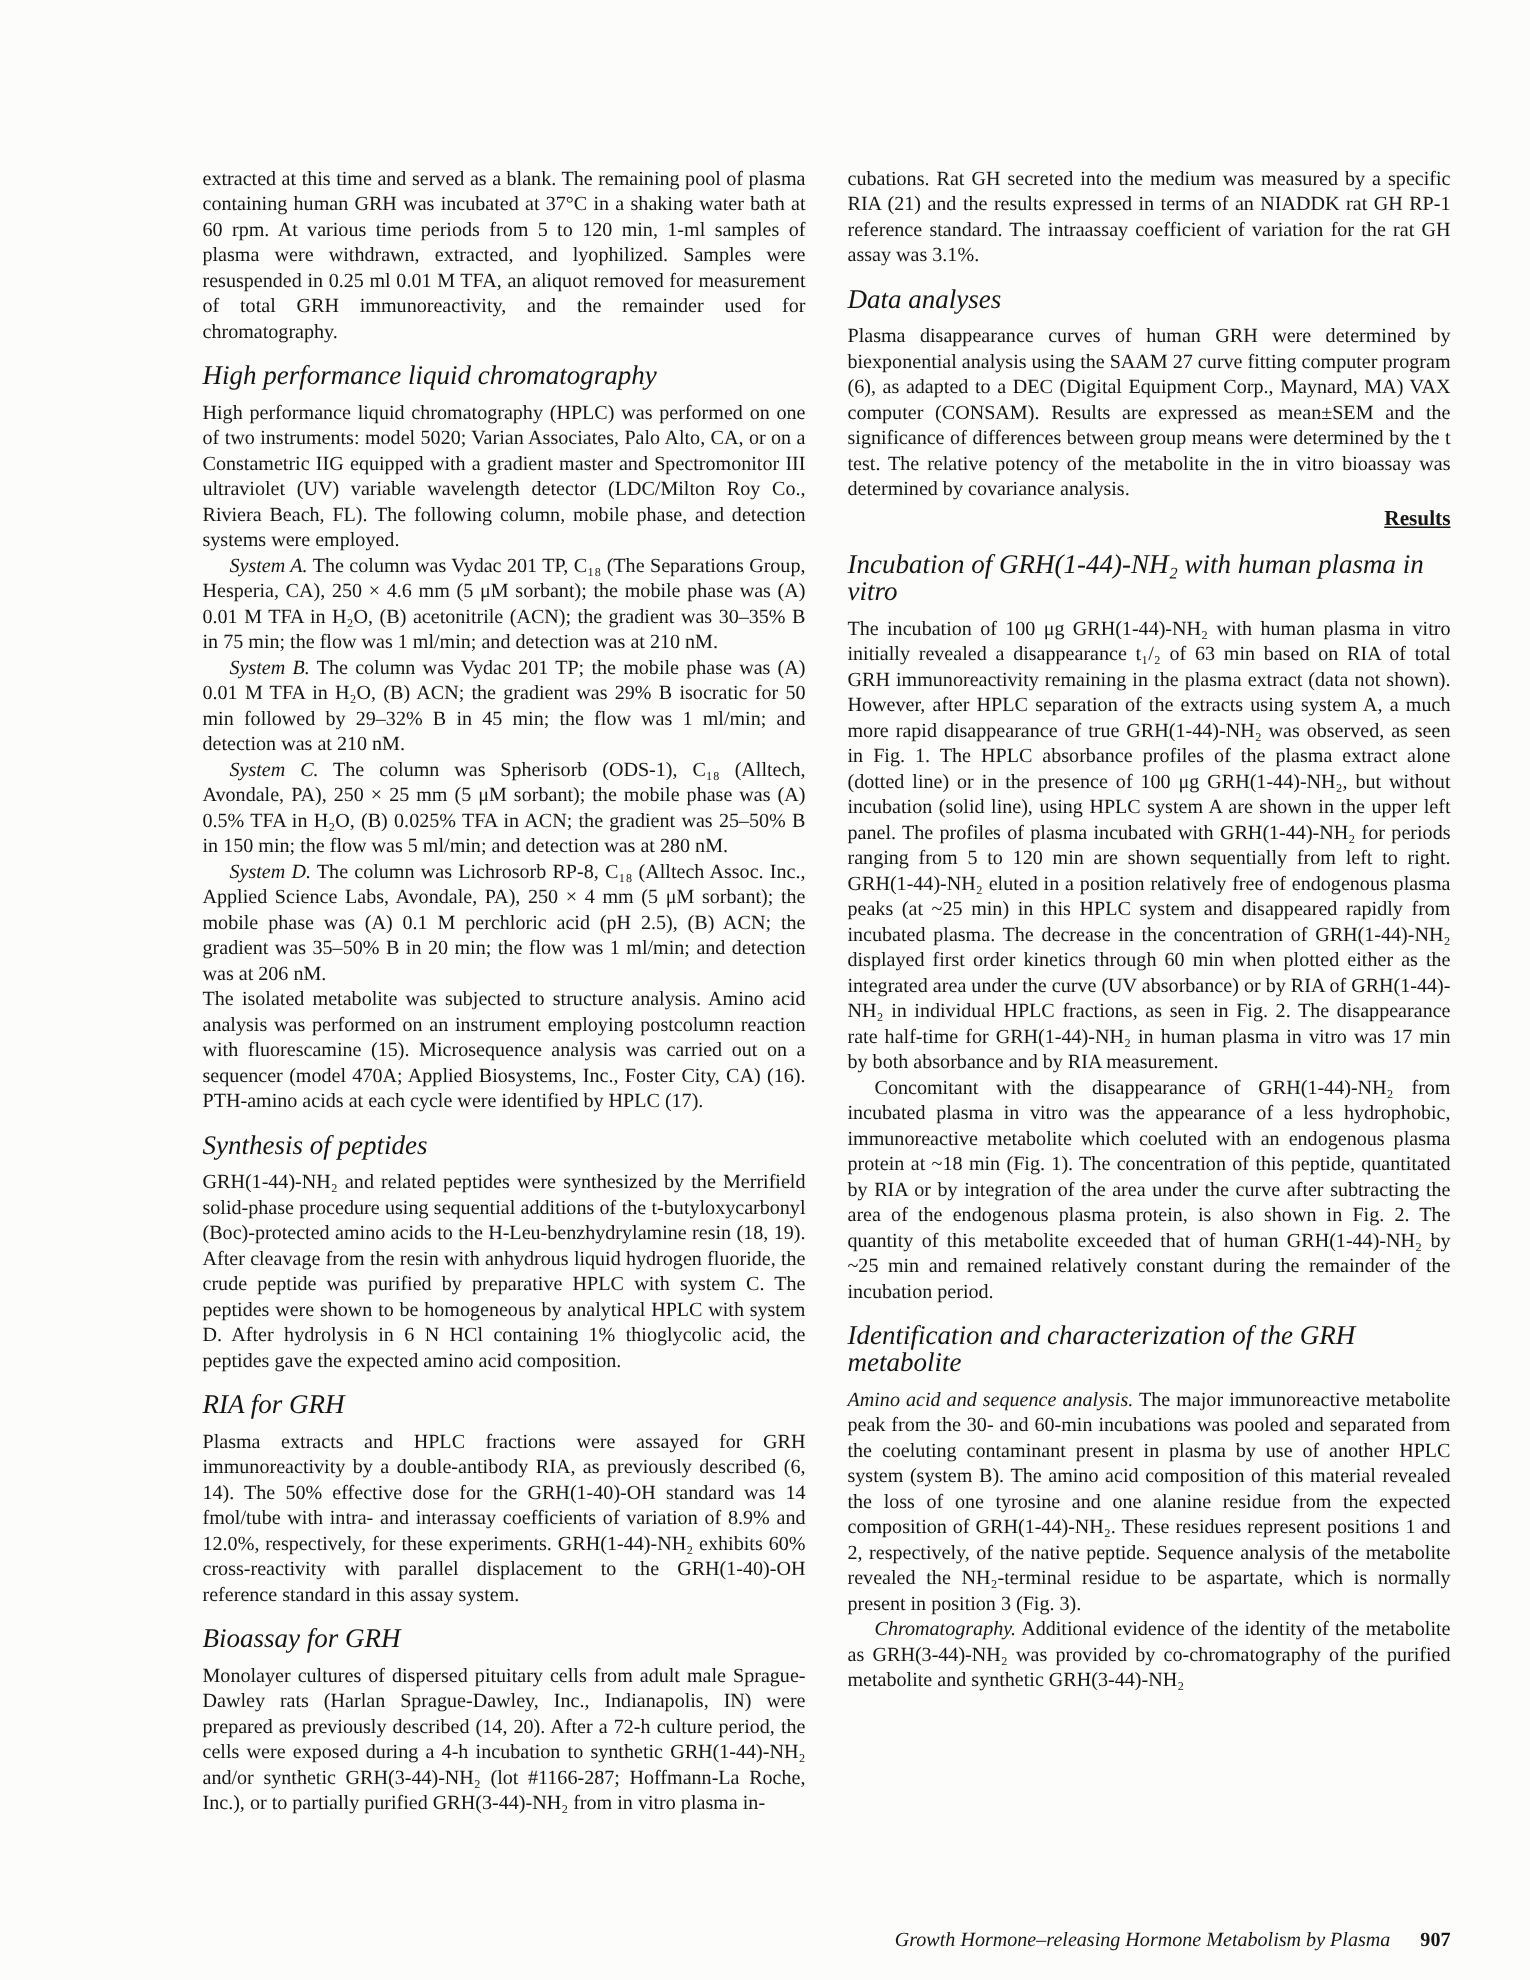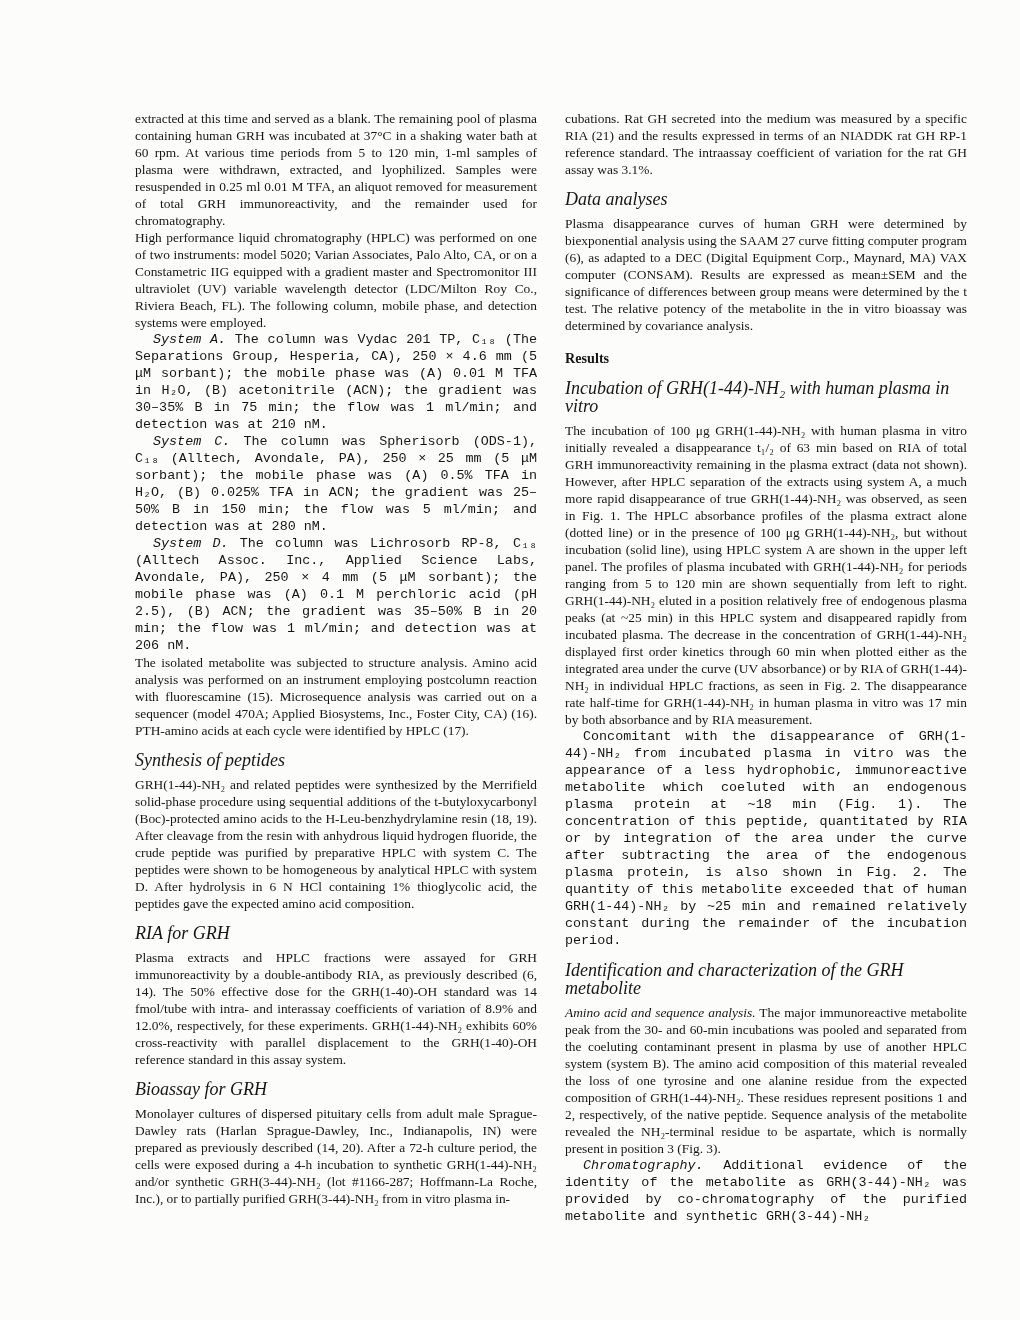--- a/index.html
+++ b/index.html
@@ -29,40 +29,40 @@
     width: 402px;
     font-size: 13.4px;
     line-height: 17px;
     text-align: justify;
   }
   .para {
     margin: 0;
   }
   .para.indent {
     text-indent: 18px;
-    font-family: Liberation Mono, monospace;
   }
   .runin {
     font-style: italic;
   }
   .subhead {
     font-style: italic;
     font-weight: normal;
     font-size: 18px;
     line-height: 18px;
     margin: 12px 0 7px 0;
     text-align: left;
   }
   .results-head {
     font-weight: bold;
     font-style: normal;
     font-size: 14.2px;
     line-height: 18px;
-    margin: 15px 0 8px 0;
-    text-align: left;
+    margin: 3px 0 8px 0;
+    text-align: right;
+    text-decoration: underline;
   }
   .footer {
     position: absolute;
     left: 135px;
     top: 1285px;
     width: 832px;
     text-align: right;
     font-size: 13.4px;
   }
   .footer-title {
@@ -74,22 +74,24 @@
   }
 </style>
 </head>
 <body>
 
 <div class="page">
   <div class="content">
 
     <div class="col">
       <p class="para"><span>extracted at this time and served as a blank. The remaining pool of plasma containing human GRH was incubated at 37°C in a shaking water bath at 60 rpm. At various time periods from 5 to 120 min, 1-ml samples of plasma were withdrawn, extracted, and lyophilized. Samples were resuspended in 0.25 ml 0.01 M TFA, an aliquot removed for measurement of total GRH immunoreactivity, and the remainder used for chromatography.</span></p>
+      <h3 class="subhead">High performance liquid chromatography</h3>
       <p class="para"><span>High performance liquid chromatography (HPLC) was performed on one of two instruments: model 5020; Varian Associates, Palo Alto, CA, or on a Constametric IIG equipped with a gradient master and Spectromonitor III ultraviolet (UV) variable wavelength detector (LDC/Milton Roy Co., Riviera Beach, FL). The following column, mobile phase, and detection systems were employed.</span></p>
       <p class="para indent"><span class="runin">System A.</span><span> The column was Vydac 201 TP, C₁₈ (The Separations Group, Hesperia, CA), 250 × 4.6 mm (5 μM sorbant); the mobile phase was (A) 0.01 M TFA in H₂O, (B) acetonitrile (ACN); the gradient was 30–35% B in 75 min; the flow was 1 ml/min; and detection was at 210 nM.</span></p>
+      <p class="para indent"><span class="runin">System B.</span><span> The column was Vydac 201 TP; the mobile phase was (A) 0.01 M TFA in H₂O, (B) ACN; the gradient was 29% B isocratic for 50 min followed by 29–32% B in 45 min; the flow was 1 ml/min; and detection was at 210 nM.</span></p>
       <p class="para indent"><span class="runin">System C.</span><span> The column was Spherisorb (ODS-1), C₁₈ (Alltech, Avondale, PA), 250 × 25 mm (5 μM sorbant); the mobile phase was (A) 0.5% TFA in H₂O, (B) 0.025% TFA in ACN; the gradient was 25–50% B in 150 min; the flow was 5 ml/min; and detection was at 280 nM.</span></p>
       <p class="para indent"><span class="runin">System D.</span><span> The column was Lichrosorb RP-8, C₁₈ (Alltech Assoc. Inc., Applied Science Labs, Avondale, PA), 250 × 4 mm (5 μM sorbant); the mobile phase was (A) 0.1 M perchloric acid (pH 2.5), (B) ACN; the gradient was 35–50% B in 20 min; the flow was 1 ml/min; and detection was at 206 nM.</span></p>
       <p class="para"><span>The isolated metabolite was subjected to structure analysis. Amino acid analysis was performed on an instrument employing postcolumn reaction with fluorescamine (15). Microsequence analysis was carried out on a sequencer (model 470A; Applied Biosystems, Inc., Foster City, CA) (16). PTH-amino acids at each cycle were identified by HPLC (17).</span></p>
       <h3 class="subhead">Synthesis of peptides</h3>
       <p class="para"><span>GRH(1-44)-NH₂ and related peptides were synthesized by the Merrifield solid-phase procedure using sequential additions of the t-butyloxycarbonyl (Boc)-protected amino acids to the H-Leu-benzhydrylamine resin (18, 19). After cleavage from the resin with anhydrous liquid hydrogen fluoride, the crude peptide was purified by preparative HPLC with system C. The peptides were shown to be homogeneous by analytical HPLC with system D. After hydrolysis in 6 N HCl containing 1% thioglycolic acid, the peptides gave the expected amino acid composition.</span></p>
       <h3 class="subhead">RIA for GRH</h3>
       <p class="para"><span>Plasma extracts and HPLC fractions were assayed for GRH immunoreactivity by a double-antibody RIA, as previously described (6, 14). The 50% effective dose for the GRH(1-40)-OH standard was 14 fmol/tube with intra- and interassay coefficients of variation of 8.9% and 12.0%, respectively, for these experiments. GRH(1-44)-NH₂ exhibits 60% cross-reactivity with parallel displacement to the GRH(1-40)-OH reference standard in this assay system.</span></p>
       <h3 class="subhead">Bioassay for GRH</h3>
       <p class="para"><span>Monolayer cultures of dispersed pituitary cells from adult male Sprague-Dawley rats (Harlan Sprague-Dawley, Inc., Indianapolis, IN) were prepared as previously described (14, 20). After a 72-h culture period, the cells were exposed during a 4-h incubation to synthetic GRH(1-44)-NH₂ and/or synthetic GRH(3-44)-NH₂ (lot #1166-287; Hoffmann-La Roche, Inc.), or to partially purified GRH(3-44)-NH₂ from in vitro plasma in-</span></p>
     </div>
@@ -102,13 +104,16 @@
       <h3 class="subhead">Incubation of GRH(1-44)-NH₂ with human plasma in vitro</h3>
       <p class="para"><span>The incubation of 100 μg GRH(1-44)-NH₂ with human plasma in vitro initially revealed a disappearance t₁/₂ of 63 min based on RIA of total GRH immunoreactivity remaining in the plasma extract (data not shown). However, after HPLC separation of the extracts using system A, a much more rapid disappearance of true GRH(1-44)-NH₂ was observed, as seen in Fig. 1. The HPLC absorbance profiles of the plasma extract alone (dotted line) or in the presence of 100 μg GRH(1-44)-NH₂, but without incubation (solid line), using HPLC system A are shown in the upper left panel. The profiles of plasma incubated with GRH(1-44)-NH₂ for periods ranging from 5 to 120 min are shown sequentially from left to right. GRH(1-44)-NH₂ eluted in a position relatively free of endogenous plasma peaks (at ~25 min) in this HPLC system and disappeared rapidly from incubated plasma. The decrease in the concentration of GRH(1-44)-NH₂ displayed first order kinetics through 60 min when plotted either as the integrated area under the curve (UV absorbance) or by RIA of GRH(1-44)-NH₂ in individual HPLC fractions, as seen in Fig. 2. The disappearance rate half-time for GRH(1-44)-NH₂ in human plasma in vitro was 17 min by both absorbance and by RIA measurement.</span></p>
       <p class="para indent"><span>Concomitant with the disappearance of GRH(1-44)-NH₂ from incubated plasma in vitro was the appearance of a less hydrophobic, immunoreactive metabolite which coeluted with an endogenous plasma protein at ~18 min (Fig. 1). The concentration of this peptide, quantitated by RIA or by integration of the area under the curve after subtracting the area of the endogenous plasma protein, is also shown in Fig. 2. The quantity of this metabolite exceeded that of human GRH(1-44)-NH₂ by ~25 min and remained relatively constant during the remainder of the incubation period.</span></p>
       <h3 class="subhead">Identification and characterization of the GRH metabolite</h3>
       <p class="para"><span class="runin">Amino acid and sequence analysis.</span><span> The major immunoreactive metabolite peak from the 30- and 60-min incubations was pooled and separated from the coeluting contaminant present in plasma by use of another HPLC system (system B). The amino acid composition of this material revealed the loss of one tyrosine and one alanine residue from the expected composition of GRH(1-44)-NH₂. These residues represent positions 1 and 2, respectively, of the native peptide. Sequence analysis of the metabolite revealed the NH₂-terminal residue to be aspartate, which is normally present in position 3 (Fig. 3).</span></p>
       <p class="para indent"><span class="runin">Chromatography.</span><span> Additional evidence of the identity of the metabolite as GRH(3-44)-NH₂ was provided by co-chromatography of the purified metabolite and synthetic GRH(3-44)-NH₂</span></p>
     </div>
 
   </div>
 
+  <div class="footer">
+    <span class="footer-title">Growth Hormone–releasing Hormone Metabolism by Plasma</span><span class="footer-page">907</span>
+  </div>
 </div>
 
 </body></html>

